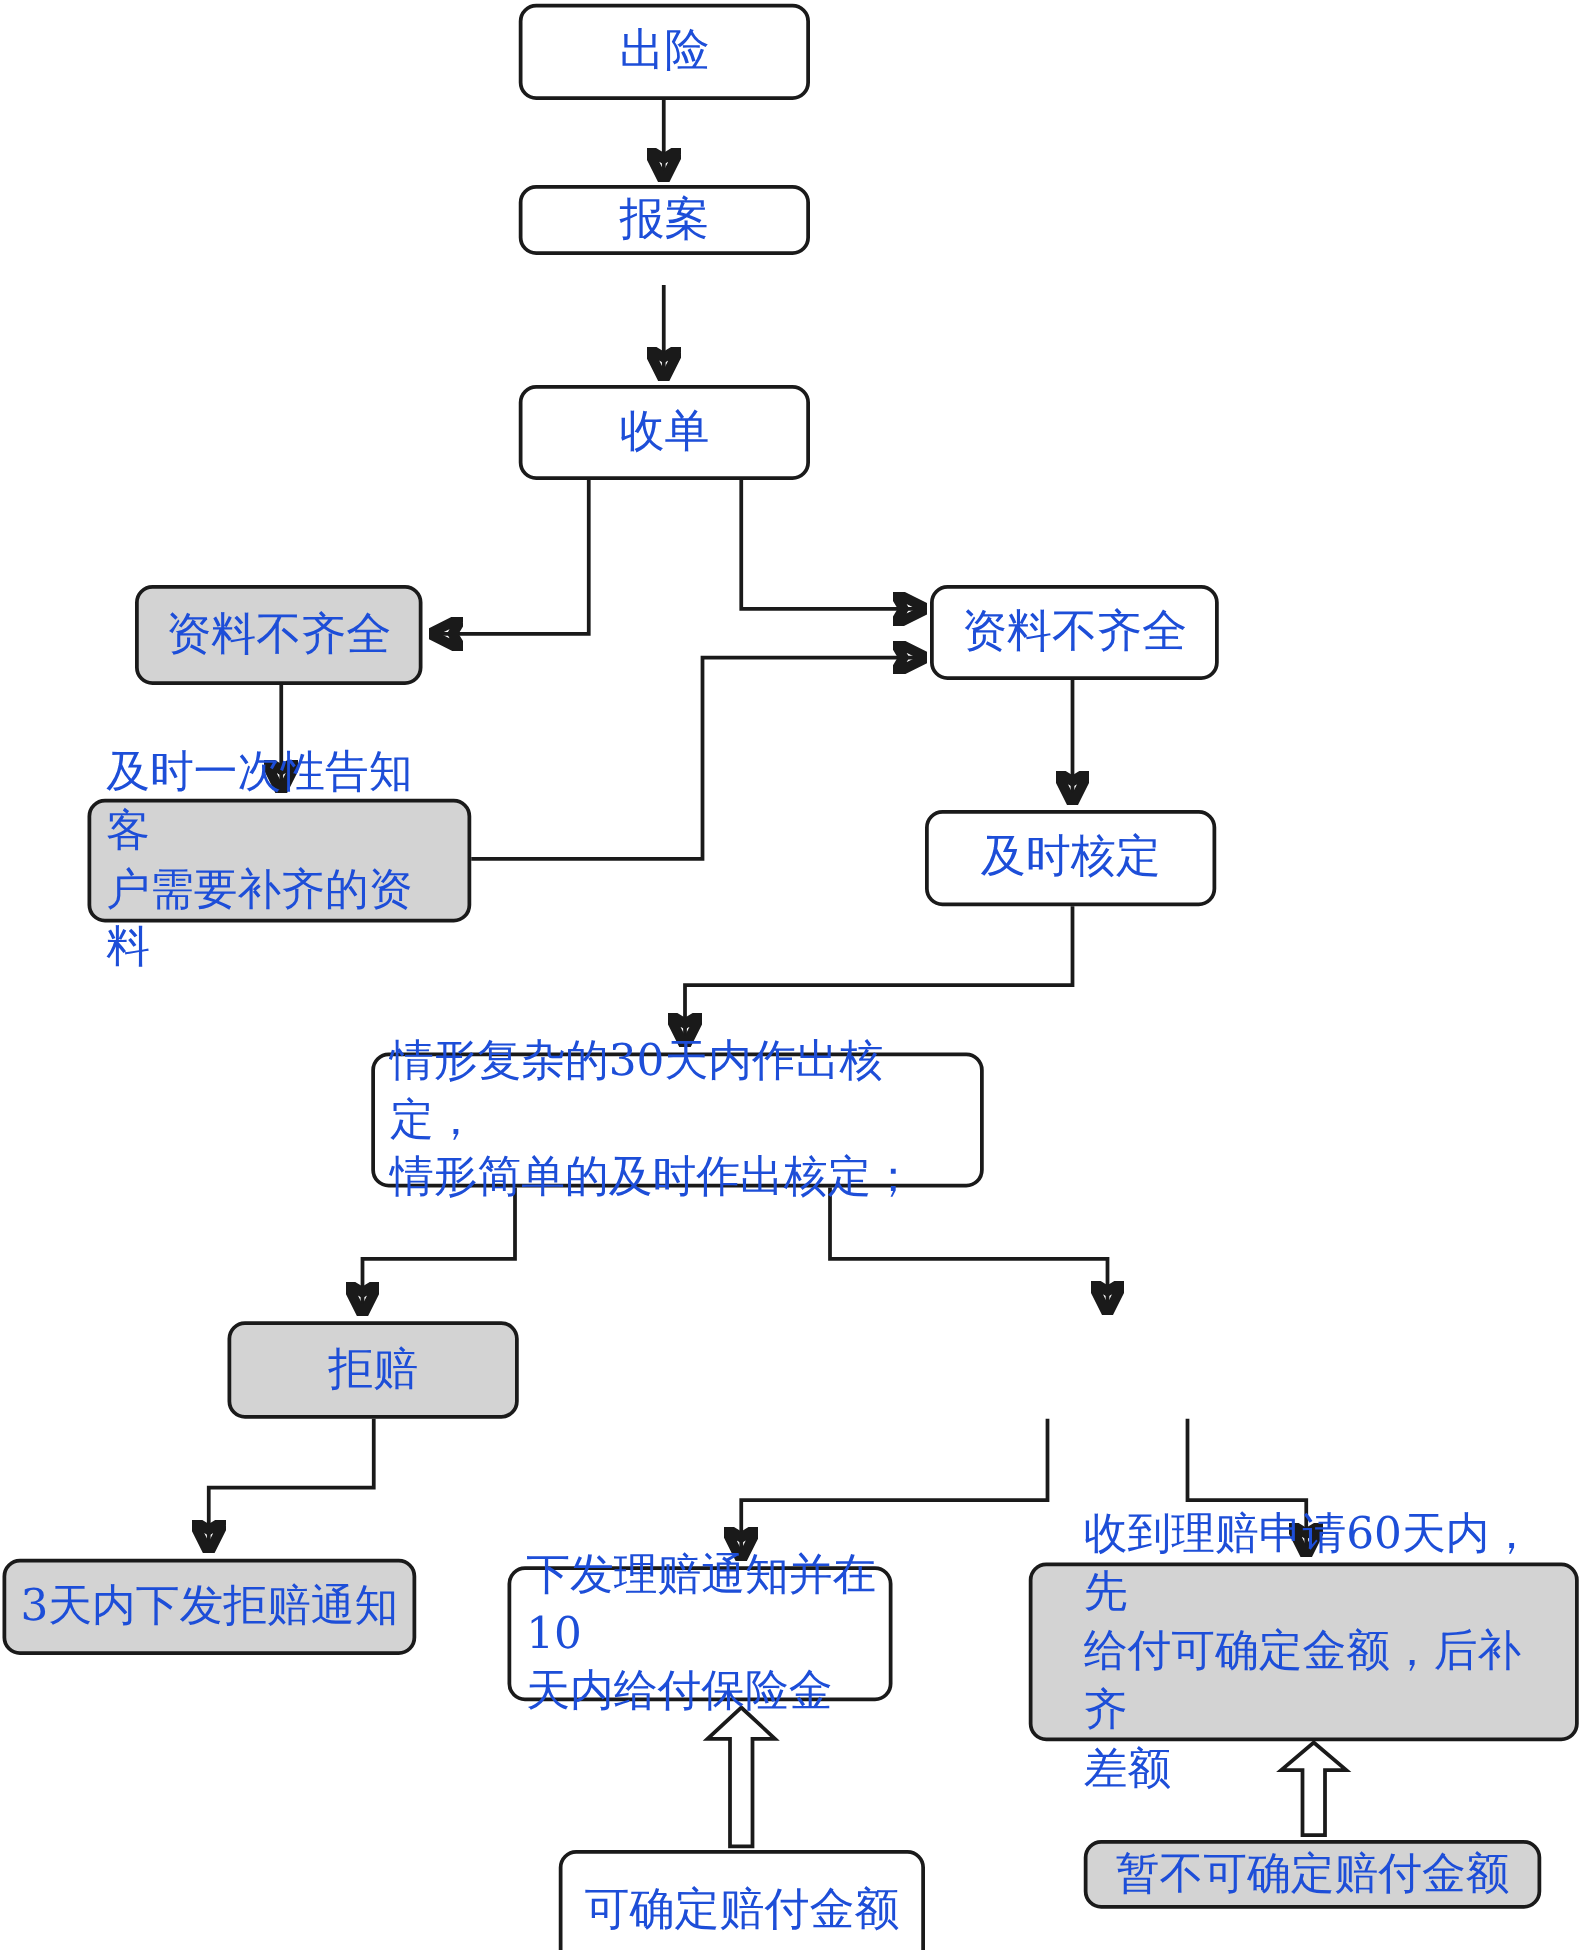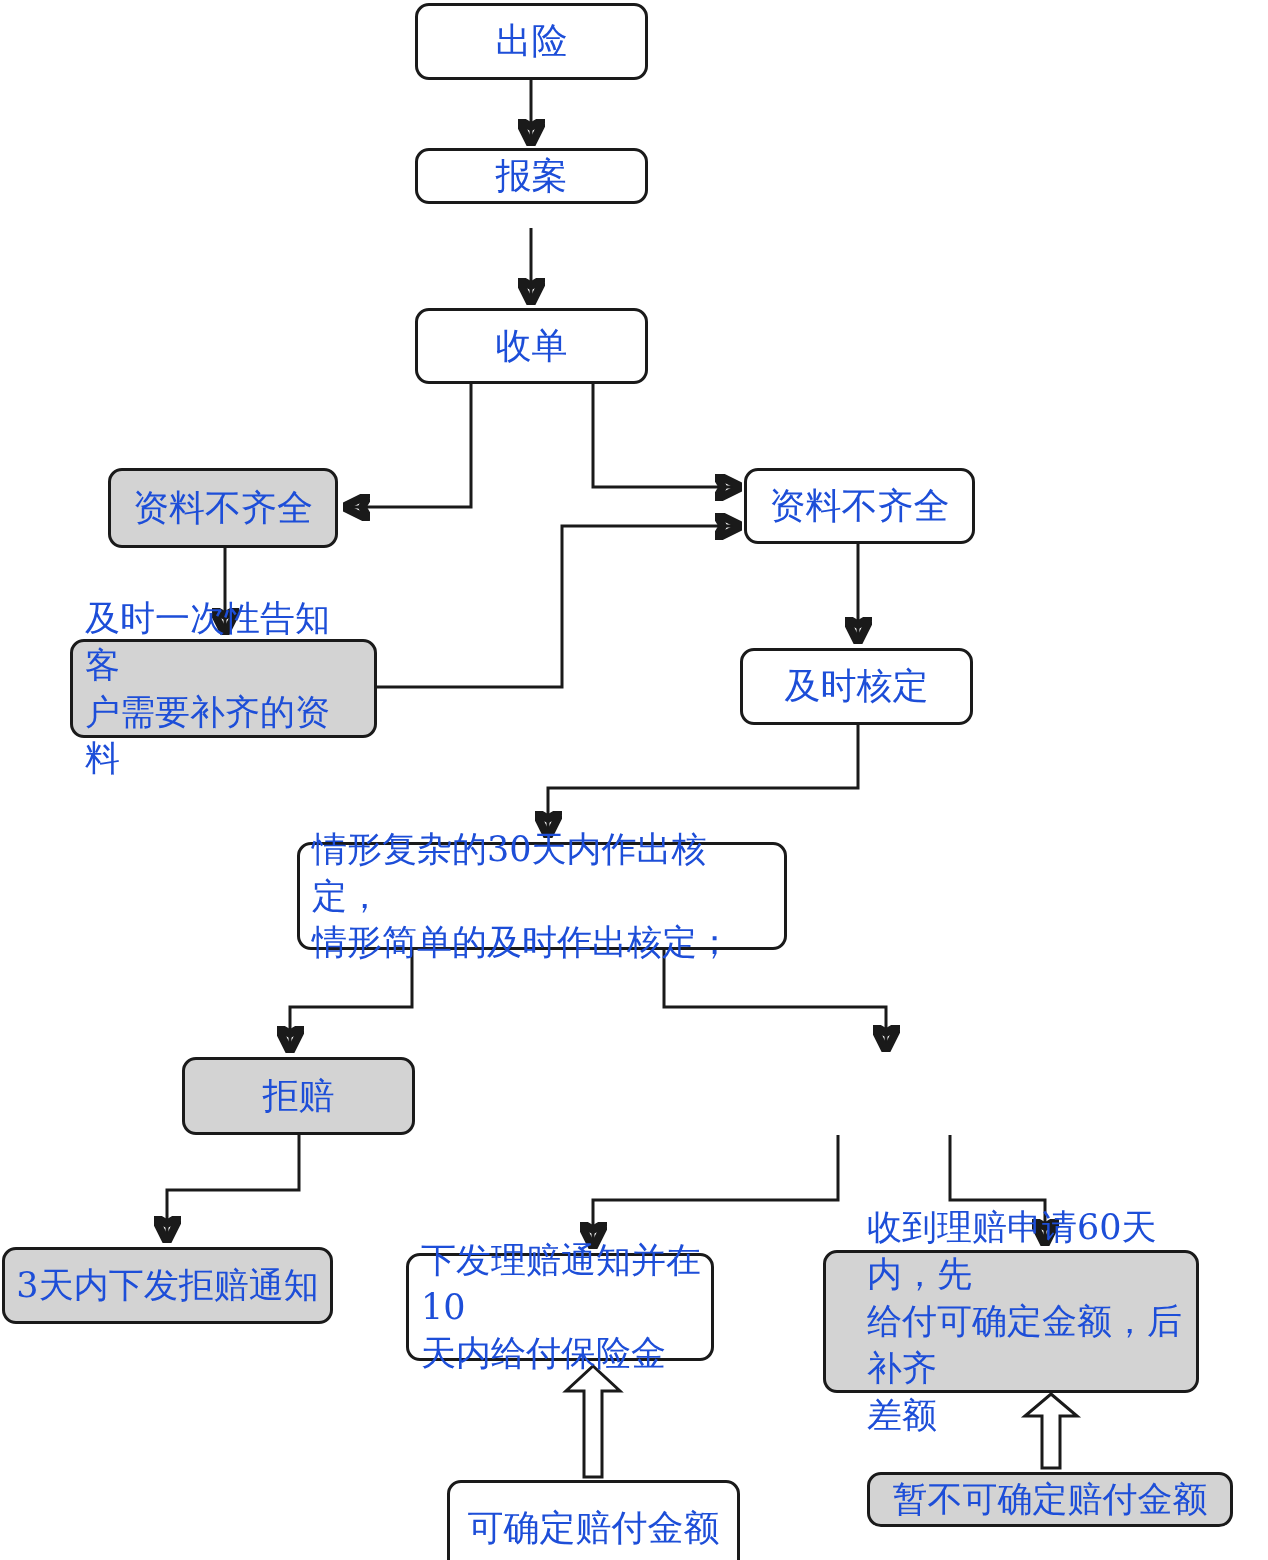--- a/index.html
+++ b/index.html
@@ -47,21 +47,21 @@
   #n-shoudan   { left: 415px; top: 308px;  width: 233px; height: 76px; }
   #n-buqiquan  { left: 108px; top: 468px;  width: 230px; height: 80px; }
   #n-qiquan    { left: 744px; top: 468px;  width: 231px; height: 76px; }
   #n-gaozhi    { left: 70px;  top: 639px;  width: 307px; height: 99px; }
   #n-heding    { left: 740px; top: 648px;  width: 233px; height: 77px; }
   #n-shixian   { left: 297px; top: 842px;  width: 490px; height: 108px; }
   #n-jupei     { left: 182px; top: 1057px; width: 233px; height: 78px; }
   #n-lipei     { left: 770px; top: 1056px; width: 232px; height: 79px; }
   #n-jupei-tz  { left: 2px;   top: 1247px; width: 331px; height: 77px; }
   #n-lipei-tz  { left: 406px; top: 1253px; width: 308px; height: 108px; }
-  #n-xianxing  { left: 823px; top: 1250px; width: 376px; height: 143px; padding-left: 41px; }
+  #n-xianxing  { left: 823px; top: 1250px; width: 440px; height: 143px; padding-left: 41px; }
   #n-keqeding  { left: 447px; top: 1480px; width: 293px; height: 97px; }
   #n-zanbuke   { left: 867px; top: 1472px; width: 366px; height: 55px; }
 </style>
 </head>
 <body>
 
 <div class="canvas">
 
   <svg class="wires" viewBox="0 0 1268 1560" xmlns="http://www.w3.org/2000/svg">
     <defs>

